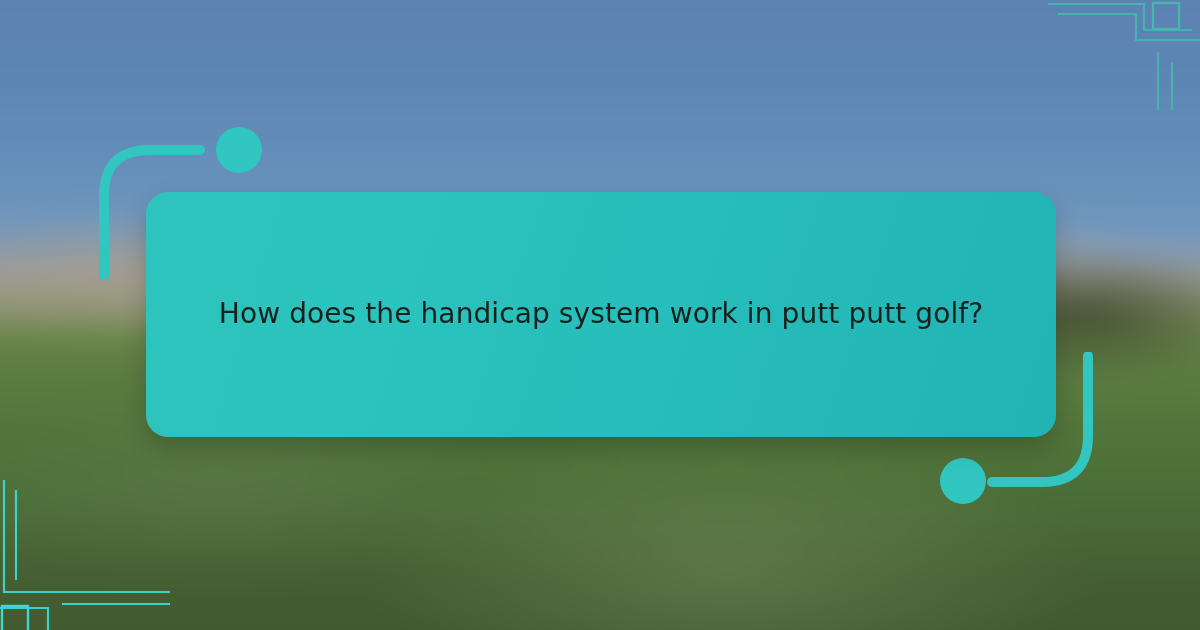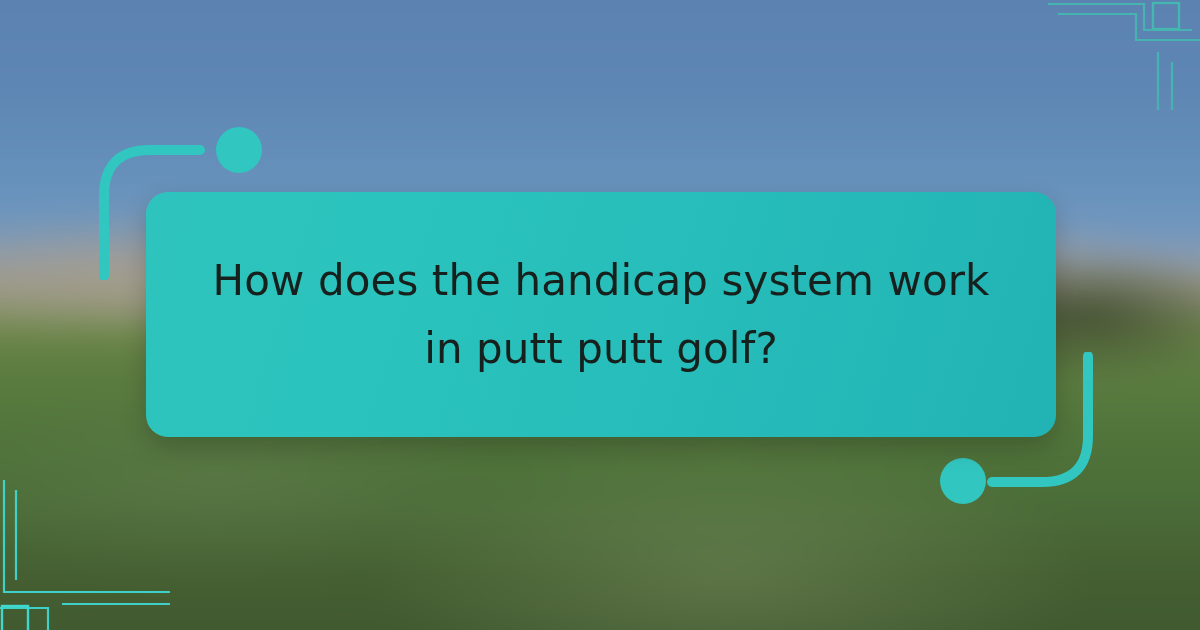--- a/index.html
+++ b/index.html
@@ -88,21 +88,21 @@
     background: linear-gradient(108deg, #2ec4bd 0%, #2bc3bd 28%, #26bcba 62%, #22b3b4 100%);
     box-shadow: 0 10px 26px rgba(0,0,0,0.20);
     display: flex;
     align-items: center;
     justify-content: center;
     padding: 24px 60px;
   }
   .card-question {
     margin: 0;
     text-align: center;
-    font-size: 42px;
+    font-size: 28px;
     line-height: 1.6;
     font-weight: 400;
     color: #16211d;
     letter-spacing: 0.1px;
   }
 </style>
 </head>
 <body>
 
 <div id="stage">

